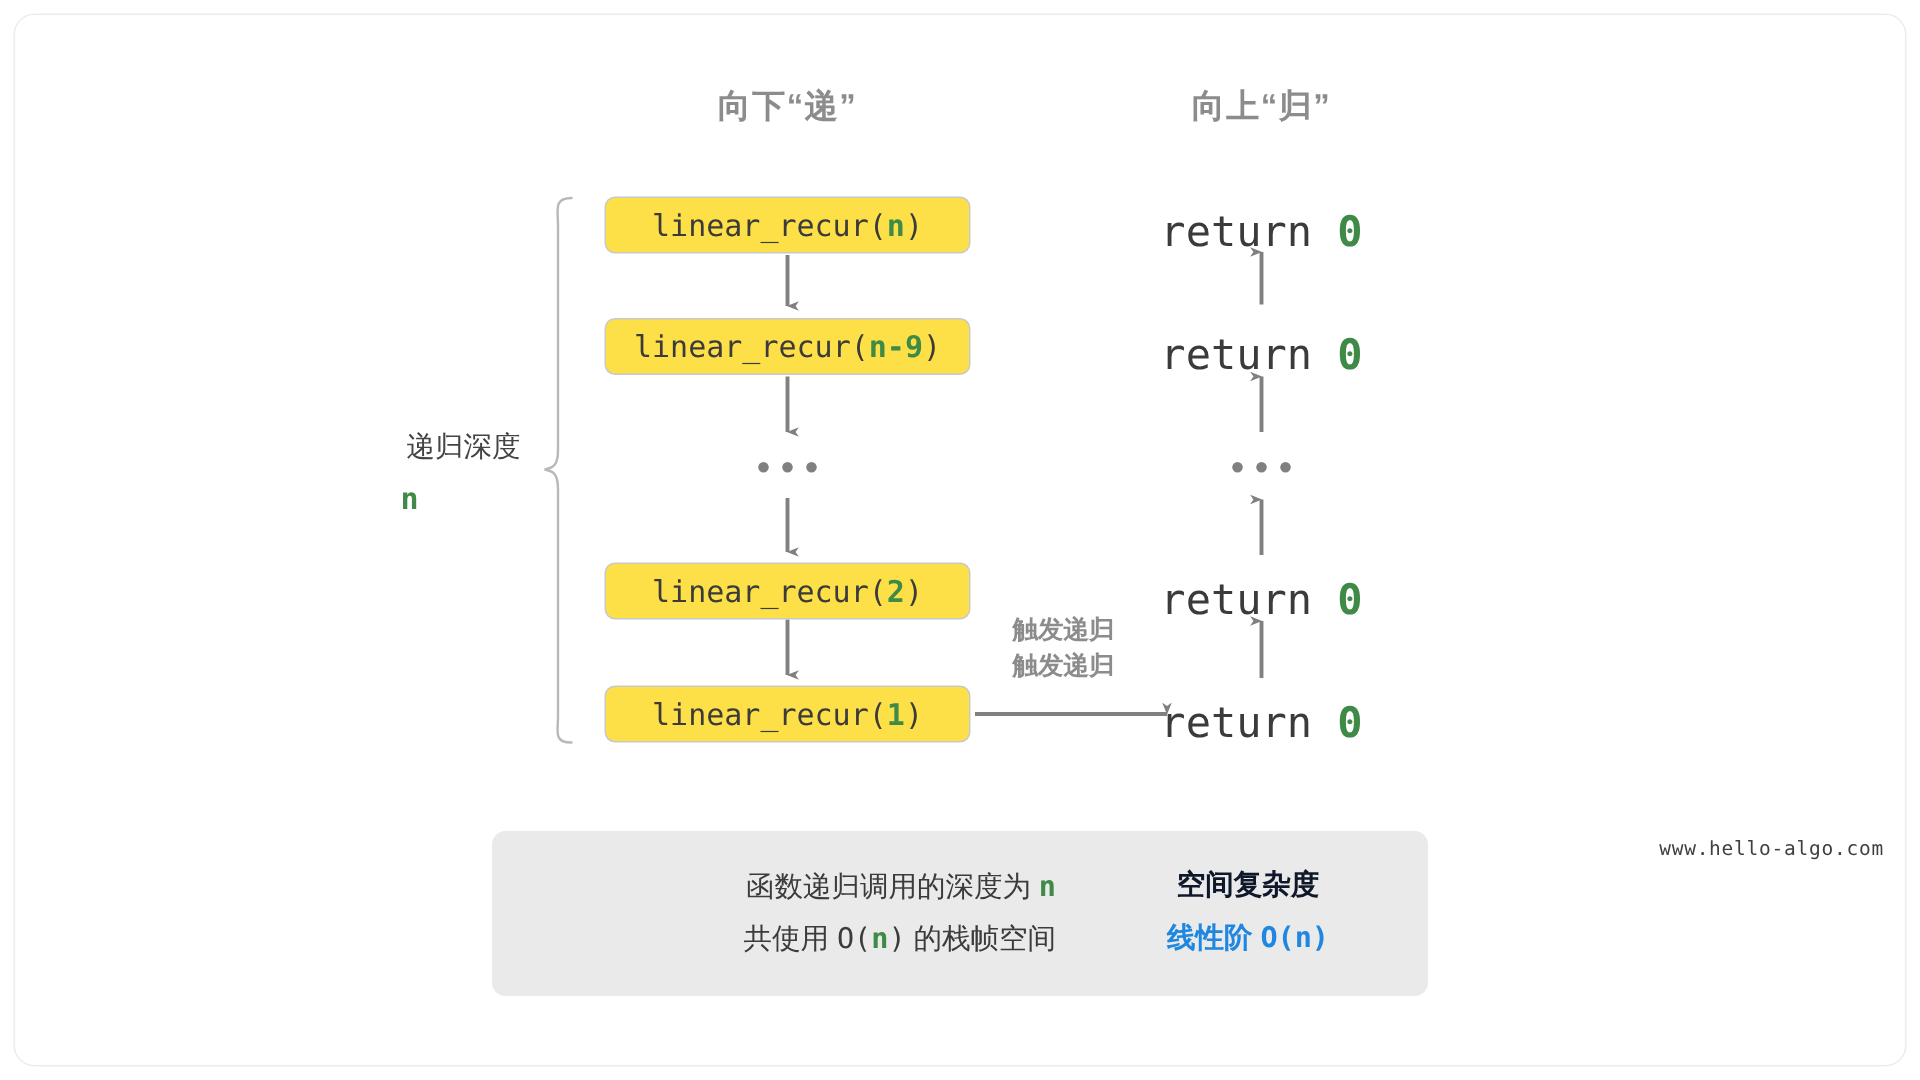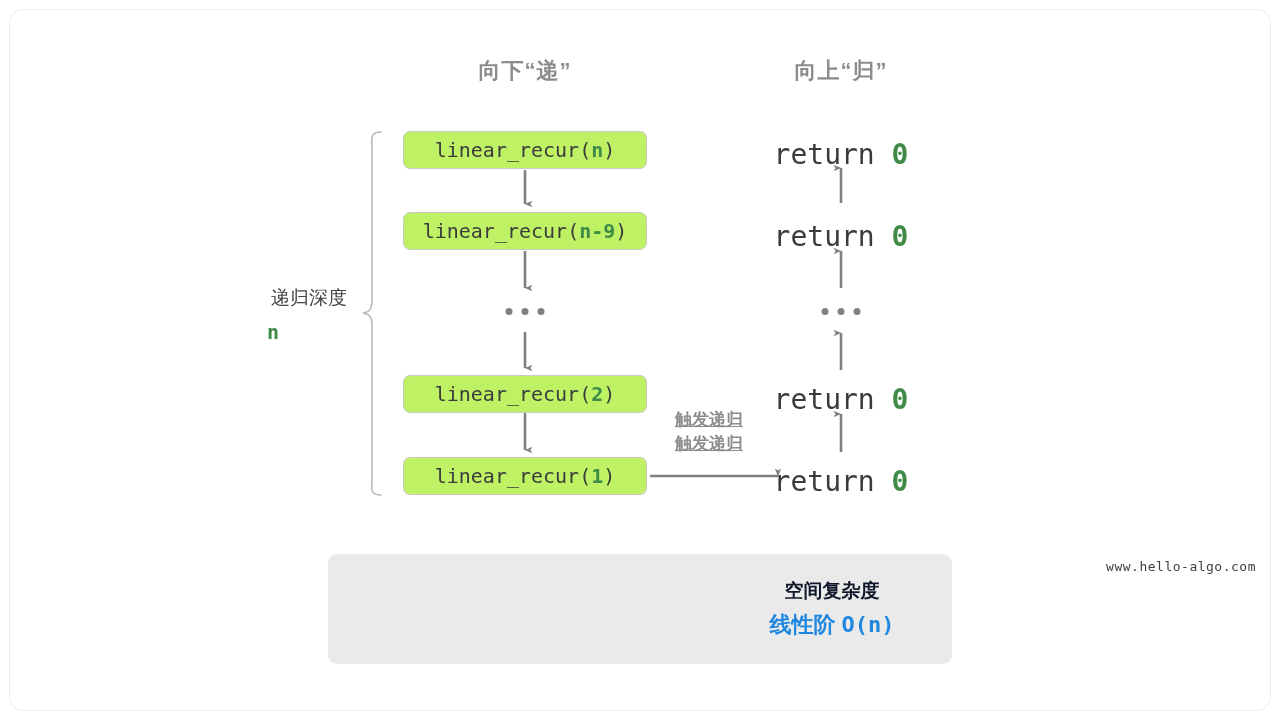--- a/index.html
+++ b/index.html
@@ -43,21 +43,21 @@
     white-space: nowrap;
     transform: translateX(-50%);
   }
 
   
   .call-box {
     position: absolute;
     width: 244px;
     height: 38px;
     box-sizing: border-box;
-    background: #bef264;
+    background: #fde047;
     border: 1.4px solid #c9c9c9;
     border-radius: 7px;
     display: flex;
     align-items: center;
     justify-content: center;
     font-family: "DejaVu Sans Mono", "Liberation Mono", monospace;
     font-size: 20px;
     color: #3b3b3b;
     white-space: nowrap;
   }
@@ -116,21 +116,20 @@
   
   .trigger-note {
     position: absolute;
     font-size: 17px;
     font-weight: bold;
     color: #8c8c8c;
     line-height: 24px;
     text-align: center;
     white-space: nowrap;
     transform: translateX(-50%);
-    text-decoration: underline;
   }
 
   
   #summary-panel {
     position: absolute;
     left: 328px;
     top: 554px;
     width: 624px;
     height: 110px;
     background: #eaeaea;
@@ -161,21 +160,21 @@
     width: 200px;
     text-align: center;
     line-height: 34px;
   }
   .sum-right .title {
     font-size: 19px;
     font-weight: bold;
     color: #0f172a;
   }
   .sum-right .value {
-    font-size: 22px;
+    font-size: 19px;
     font-weight: bold;
     color: #1f87e0;
   }
   .sum-right .value .mono {
     font-family: "DejaVu Sans Mono", "Liberation Mono", monospace;
   }
 
   
   #watermark {
     position: absolute;
@@ -322,20 +321,24 @@
     <i></i>
     <i></i>
   </div>
 
   <div class="trigger-note" style="left:709px; top:408px;">
     <div>触发递归</div>
     <div>触发递归</div>
   </div>
 
   <div id="summary-panel">
+    <div class="sum-left">
+      <div><span>函数递归调用的深度为 </span><span class="hl">n</span></div>
+      <div><span>共使用 </span><span class="mono">O(</span><span class="hl">n</span><span class="mono">)</span><span> 的栈帧空间</span></div>
+    </div>
 
     <div class="sum-right">
       <div class="title">空间复杂度</div>
       <div class="value"><span>线性阶 </span><span class="mono">O(n)</span></div>
     </div>
   </div>
 
   <div id="watermark">www.hello-algo.com</div>
 
 </div>

